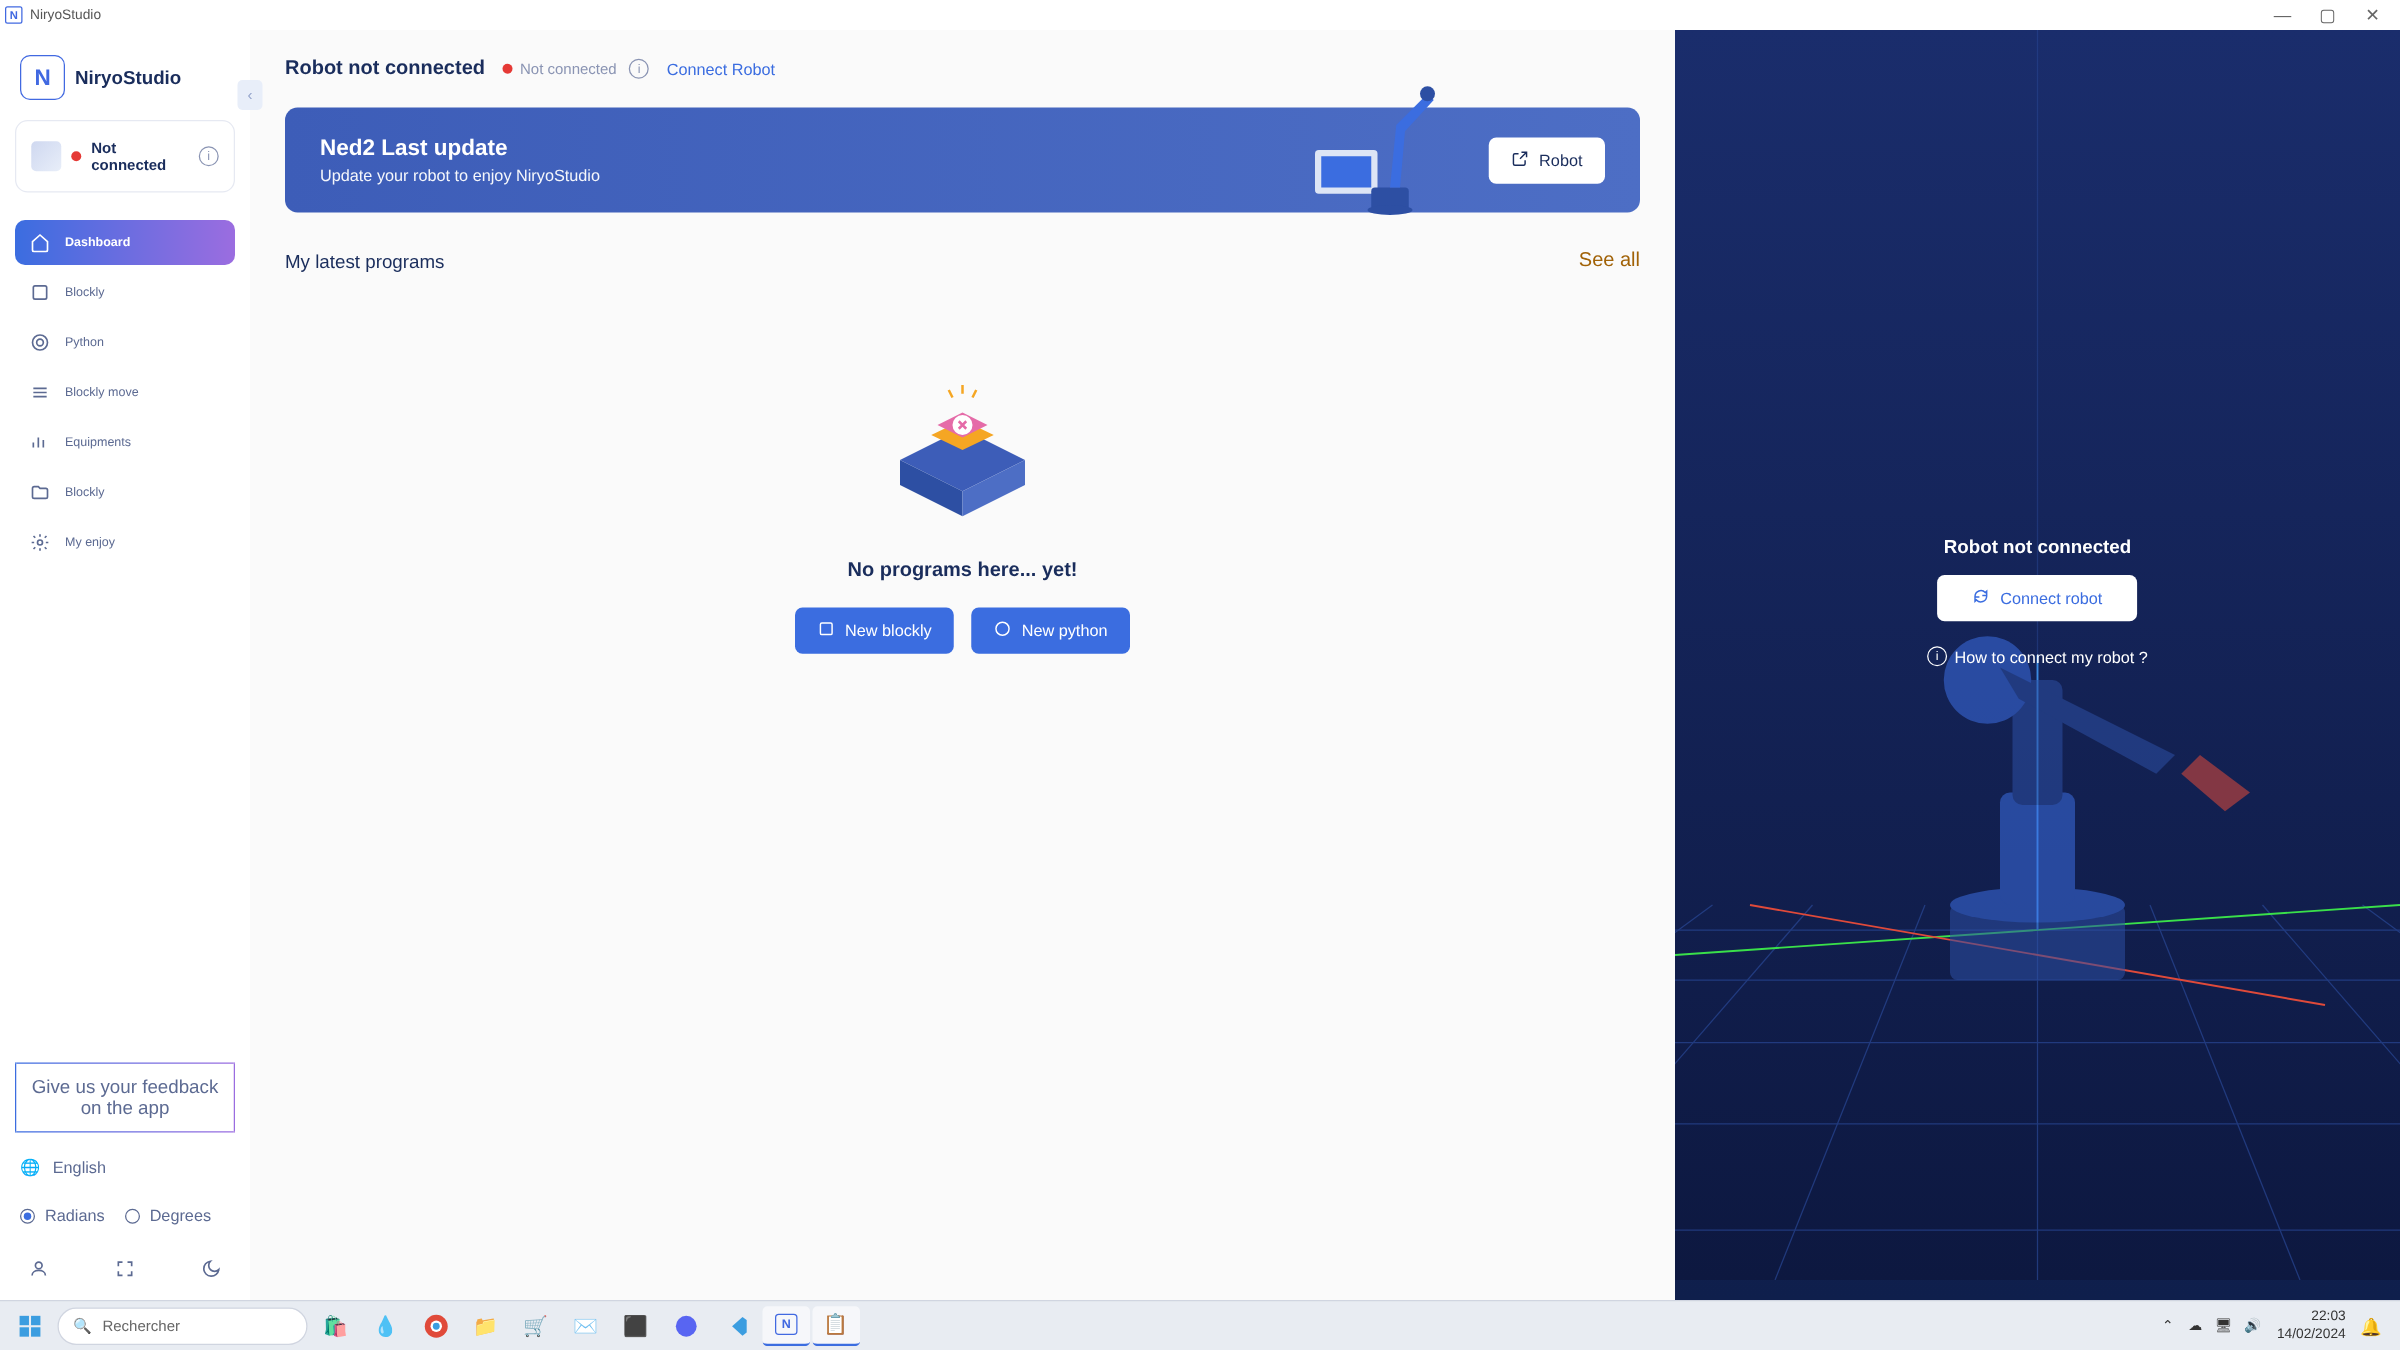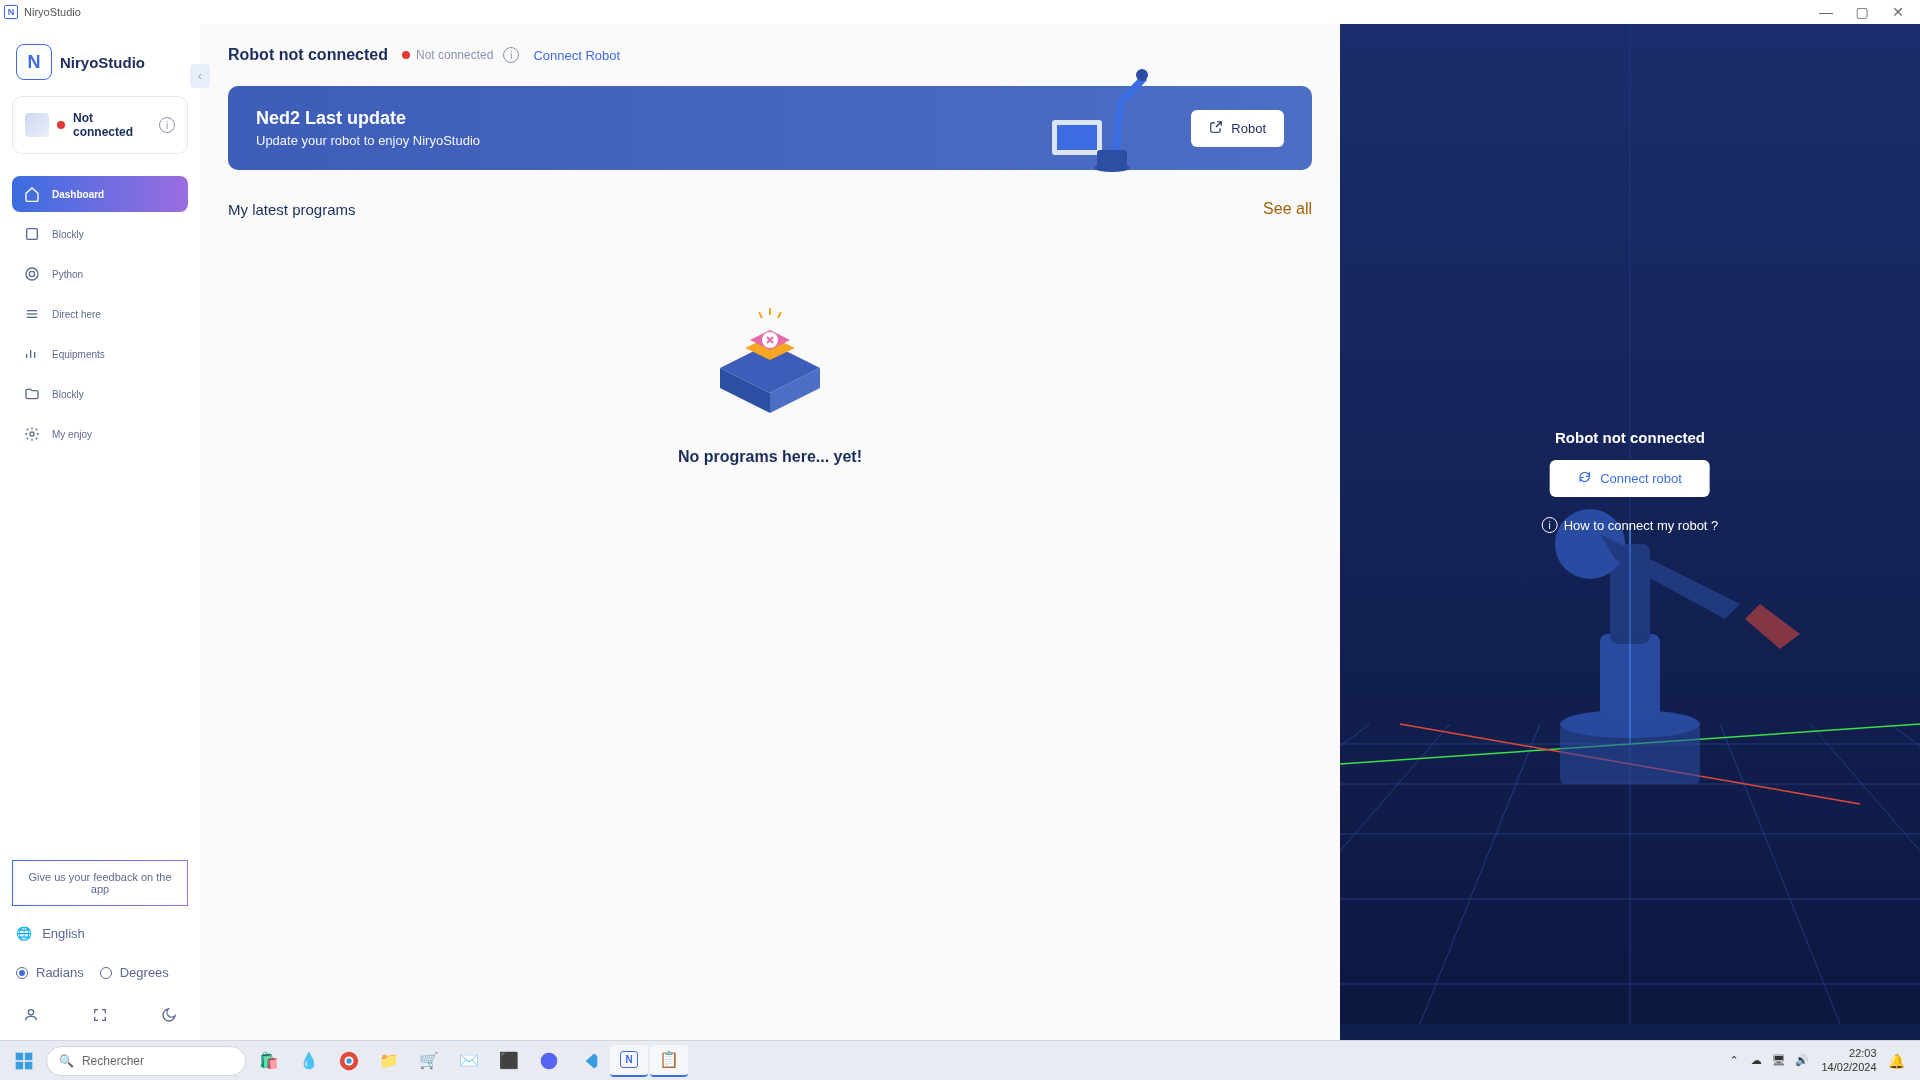--- a/index.html
+++ b/index.html
@@ -27,21 +27,21 @@
 .status-text { font-size: 12px; font-weight: 600; color: #1a2d5c; flex: 1; }
 .status-info { width: 16px; height: 16px; border: 1.2px solid #8a94b3; border-radius: 50%; display: flex; align-items: center; justify-content: center; font-size: 10px; color: #8a94b3; }
 
 .nav { display: flex; flex-direction: column; gap: 4px; }
 .nav-item { display: flex; align-items: center; gap: 12px; padding: 10px 12px; border-radius: 8px; font-size: 10px; color: #5c6a92; cursor: pointer; }
 .nav-item.active { background: linear-gradient(90deg, #3b6de0, #9b6de0); color: #fff; font-weight: 600; }
 .nav-icon { width: 16px; height: 16px; display: flex; align-items: center; justify-content: center; }
 .nav-icon svg { width: 16px; height: 16px; }
 
 .sidebar-bottom { margin-top: auto; display: flex; flex-direction: column; gap: 14px; }
-.feedback-card { border: 1px solid; border-image: linear-gradient(90deg, #3b6de0, #9b6de0) 1; border-radius: 6px; padding: 10px 12px; text-align: center; font-size: 11px; color: #5c6a92; }
+.feedback-card { border: 1px solid; border-image: linear-gradient(90deg, #3b6de0, #9b6de0) 1; border-radius: 6px; padding: 10px 12px; text-align: center; font-size: 15px; color: #5c6a92; }
 .lang-row { display: flex; align-items: center; gap: 10px; font-size: 13px; color: #5c6a92; padding: 6px 4px; }
 .unit-row { display: flex; align-items: center; gap: 8px; font-size: 13px; color: #5c6a92; padding: 4px; }
 .radio { width: 12px; height: 12px; border-radius: 50%; border: 1.5px solid #5c6a92; display: inline-block; position: relative; }
 .radio.checked::after { content: ''; position: absolute; inset: 2px; background: #3b6de0; border-radius: 50%; }
 .bottom-icons { display: flex; justify-content: space-between; padding: 8px 10px 4px; }
 .bottom-icon { width: 18px; height: 18px; color: #5c6a92; cursor: pointer; display: flex; align-items: center; justify-content: center; }
 
 
 .main { flex: 1; display: flex; overflow: hidden; }
 .content { flex: 1; padding: 22px 28px; overflow-y: auto; background: #fafafa; }
@@ -145,21 +145,21 @@
         <span>Python</span>
       </div>
       <div class="nav-item">
         <span class="nav-icon">
             <svg viewBox="0 0 24 24" fill="none" stroke="currentColor" stroke-width="2">
               <line x1="4" y1="7" x2="20" y2="7"></line>
               <line x1="4" y1="12" x2="20" y2="12"></line>
               <line x1="4" y1="17" x2="20" y2="17"></line>
             </svg>
           </span>
-        <span>Direct here</span>
+        <span>Blockly move</span>
       </div>
       <div class="nav-item">
         <span class="nav-icon">
             <svg viewBox="0 0 24 24" fill="none" stroke="currentColor" stroke-width="2">
               <path d="M4 18v-6m6 6V6m6 12v-9"></path>
             </svg>
           </span>
         <span>Equipments</span>
       </div>
       <div class="nav-item">
@@ -258,20 +258,34 @@
           <polygon points="30,70 80,45 130,70 80,95" fill="#3d5db8"></polygon>
           <polygon points="30,70 80,95 80,115 30,90" fill="#2d4fa3"></polygon>
           <polygon points="130,70 80,95 80,115 130,90" fill="#4d6ec5"></polygon>
           <polygon points="55,50 80,38 105,50 80,62" fill="#f5a623"></polygon>
           <polygon points="60,42 80,32 100,42 80,52" fill="#e56ba8"></polygon>
           <circle cx="80" cy="42" r="8" fill="#fff"></circle>
           <path d="M77 39l6 6M83 39l-6 6" stroke="#e56ba8" stroke-width="2"></path>
           <path d="M72 20l-3-6M80 17v-7M88 20l3-6" stroke="#f5a623" stroke-width="2"></path>
         </svg>
         <div class="empty-title">No programs here... yet!</div>
+        <div class="empty-actions">
+          <button class="btn-primary">
+            <span><svg width="14" height="14" viewBox="0 0 24 24" fill="none" stroke="currentColor" stroke-width="2">
+                  <rect x="4" y="4" width="16" height="16" rx="2"></rect>
+                </svg></span>
+            <span>New blockly</span>
+          </button>
+          <button class="btn-primary">
+            <span><svg width="14" height="14" viewBox="0 0 24 24" fill="none" stroke="currentColor" stroke-width="2">
+                  <circle cx="12" cy="12" r="9"></circle>
+                </svg></span>
+            <span>New python</span>
+          </button>
+        </div>
       </div>
 
     </div>
 
     <div class="viewport">
       <svg class="grid3d" viewBox="0 0 580 1000" preserveAspectRatio="xMidYMid slice">
         <defs>
           <linearGradient id="bg" x1="0" y1="0" x2="0" y2="1">
             <stop offset="0" stop-color="#1a2d6c"></stop>
             <stop offset="1" stop-color="#0d1840"></stop>

